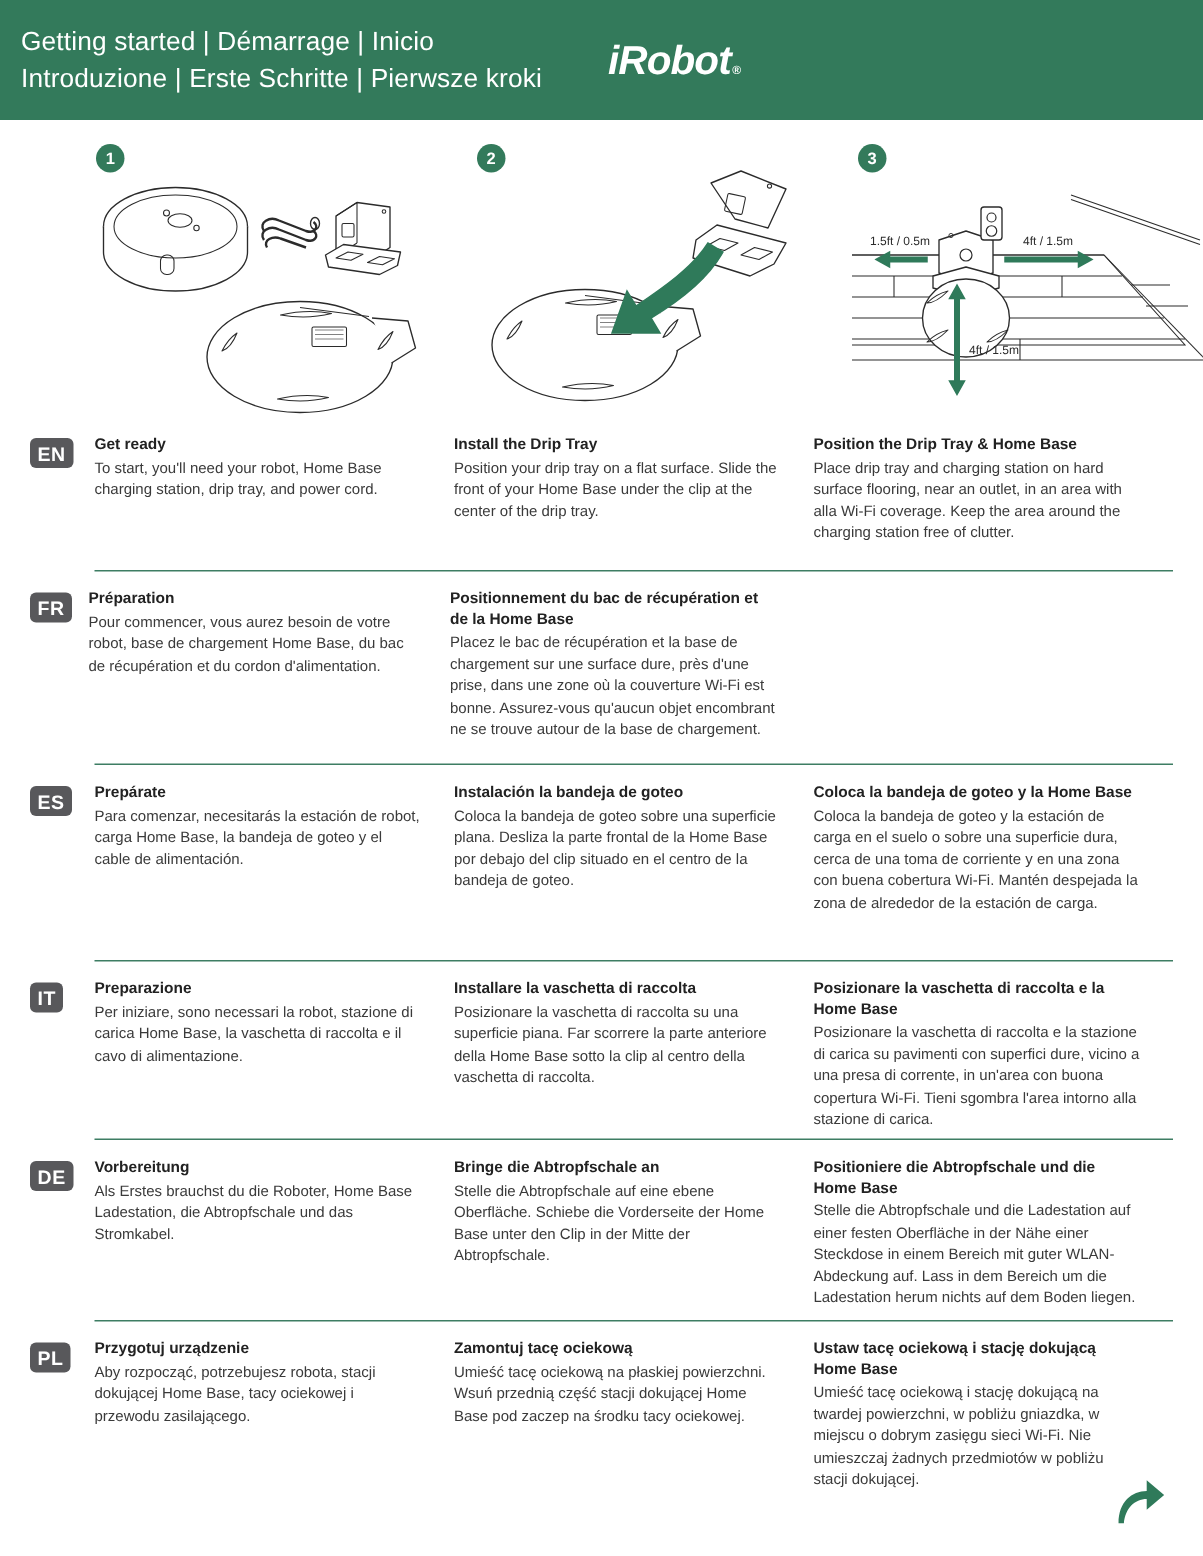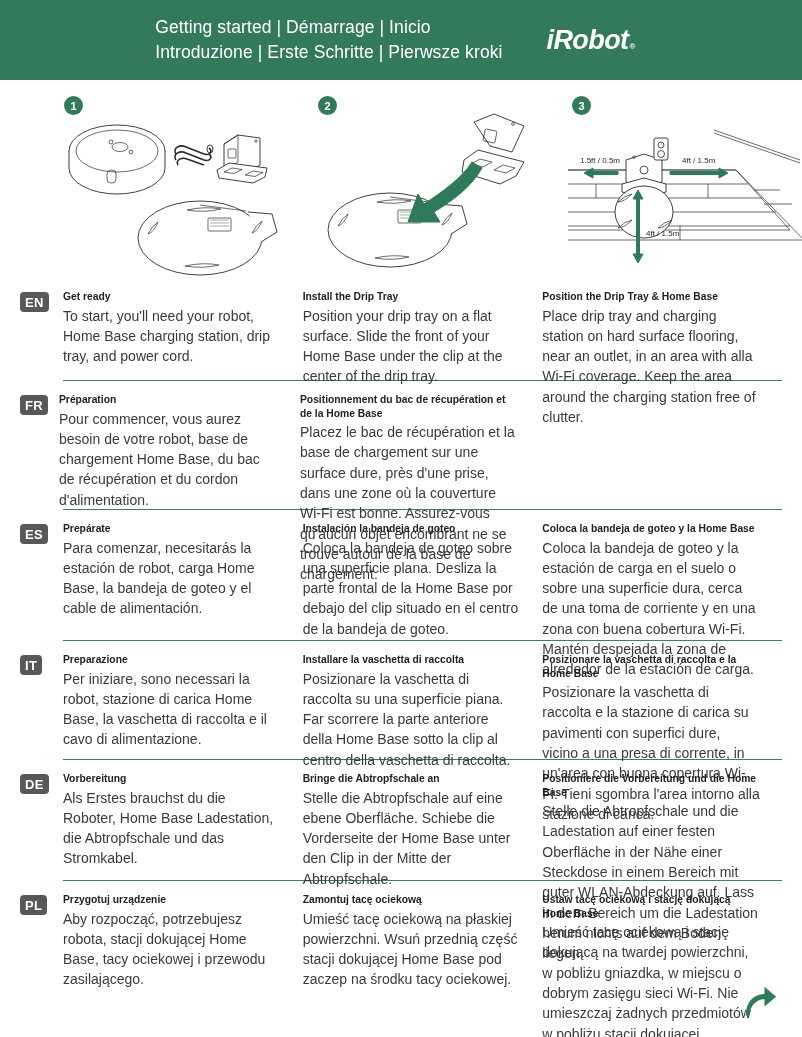--- a/index.html
+++ b/index.html
@@ -11,21 +11,21 @@
     overflow: hidden;
   }
 
   
   .header {
     position: relative;
     height: 80px;
     background: #337a5b;
     display: flex;
     align-items: center;
-    justify-content: center;
+    justify-content: flex-start;
     padding: 0 26px 0 14px;
   }
   .header-title {
     color: #ffffff;
     font-size: 17.5px;
     font-weight: 400;
     line-height: 1.42;
     letter-spacing: .1px;
     white-space: pre-line;
   }
@@ -67,21 +67,21 @@
     padding: 2.5px 5px 2.5px 5px;
     min-width: 20px; text-align: center;
   }
   .cols { display: flex; padding-left: 43px; }
   .col { width: 33.33%; padding-right: 22px; }
   .col-title {
     font-size: 10.3px; font-weight: 700;
     color: #222; line-height: 1.32; margin-bottom: 2px;
   }
   .col-body {
-    font-size: 14px; line-height: 1.45; color: #3a3a3a;
+    font-size: 10px; line-height: 1.45; color: #3a3a3a;
   }
   .divider {
     height: 1px; background: #3d7d63;
     margin: 0 20px 0 63px;
   }
 
   
   .next-arrow {
     position: absolute; right: 24px; bottom: 18px;
     width: 36px; height: 34px;
@@ -291,21 +291,21 @@
     <div class="cols">
       <div class="col">
         <div class="col-title">Vorbereitung</div>
         <div class="col-body">Als Erstes brauchst du die Roboter, Home Base Ladestation, die Abtropfschale und das Stromkabel.</div>
       </div>
       <div class="col">
         <div class="col-title">Bringe die Abtropfschale an</div>
         <div class="col-body">Stelle die Abtropfschale auf eine ebene Oberfläche. Schiebe die Vorderseite der Home Base unter den Clip in der Mitte der Abtropfschale.</div>
       </div>
       <div class="col">
-        <div class="col-title">Positioniere die Vorbereitung und die Home Base</div>
+        <div class="col-title">Positioniere die Abtropfschale und die Home Base</div>
         <div class="col-body">Stelle die Abtropfschale und die Ladestation auf einer festen Oberfläche in der Nähe einer Steckdose in einem Bereich mit guter WLAN-Abdeckung auf. Lass in dem Bereich um die Ladestation herum nichts auf dem Boden liegen.</div>
       </div>
     </div>
   </div>
 <div class="divider" style="background: rgb(61, 125, 99);"></div>
   <div class="lang-block" style="height: 120px; padding-top: 12px;">
     <div class="lang-badge" style="top: 14px;">PL</div>
     <div class="cols">
       <div class="col">
         <div class="col-title">Przygotuj urządzenie</div>

